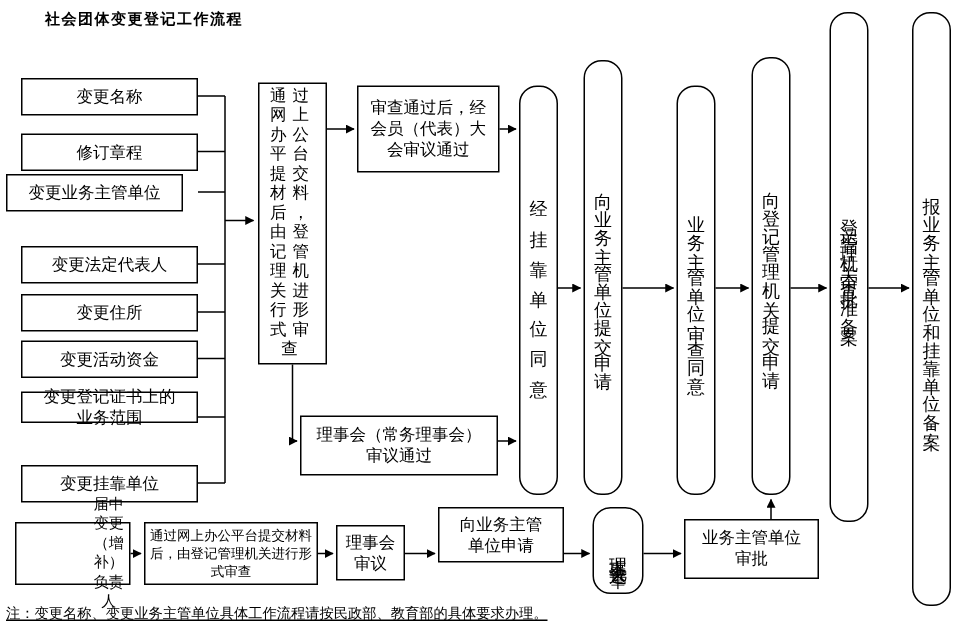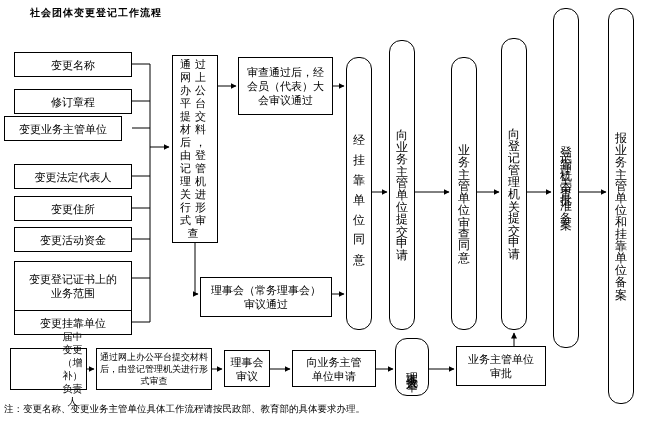--- a/index.html
+++ b/index.html
@@ -1,20 +1,20 @@
 <!DOCTYPE html>
 <html><head>
 <meta charset="utf-8">
 <style>
   * { margin:0; padding:0; box-sizing:border-box; }
   html,body { background:#fff; }
   body { font-family:"Liberation Sans", sans-serif; color:#000; }
   .canvas { position:relative; width:650px; height:424px; background:#fff; overflow:hidden; }
   .title { position:absolute; left:30px; top:6px; font-size:10px; font-weight:bold; letter-spacing:1px; }
-  .note { position:absolute; left:4px; top:403px; font-size:9.5px; }
+  .note { position:absolute; left:4px; top:403px; font-size:9.5px;text-decoration:underline; }
   .box {
     position:absolute; border:1px solid #000; background:#fff;
     display:flex; align-items:center; justify-content:center;
     text-align:center; font-size:11px; line-height:14px; white-space:pre-line;
   }
   .rounded { border-radius:12px; }
   
   .wrap2 { display:block; width:34px; font-size:11px; line-height:13px; letter-spacing:4px; text-align:center; }
   
   .vcol { writing-mode:vertical-rl; text-orientation:upright; font-size:12px; }
@@ -33,21 +33,21 @@
 <div class="canvas">
 
   <div class="title">社会团体变更登记工作流程</div>
 
   <div class="box" style="left:14px;top:52px;width:118px;height:25px">变更名称</div>
   <div class="box" style="left:14px;top:89px;width:118px;height:25px">修订章程</div>
   <div class="box" style="left:4px;top:116px;width:118px;height:25px">变更业务主管单位</div>
   <div class="box" style="left:14px;top:164px;width:118px;height:25px">变更法定代表人</div>
   <div class="box" style="left:14px;top:196px;width:118px;height:25px">变更住所</div>
   <div class="box" style="left:14px;top:227px;width:118px;height:25px">变更活动资金</div>
-  <div class="box" style="left:14px;top:261px;width:118px;height:50px">变更登记证书上的
+  <div class="box" style="left:14px;top:261px;width:118px;height:21px">变更登记证书上的
 业务范围</div>
   <div class="box" style="left:14px;top:310px;width:118px;height:25px">变更挂靠单位</div>
 
   <div class="box" style="left:172px;top:55px;width:46px;height:188px">
     <span class="wrap2">通过网上办公平台提交材料后，由登记管理机关进行形式审查</span>
   </div>
 
   <div class="box" style="left:238px;top:57px;width:95px;height:58px">审查通过后，经
 会员（代表）大
 会审议通过</div>
@@ -72,21 +72,21 @@
   </div>
   <div class="box rounded" style="left:608px;top:8px;width:26px;height:396px">
     <span class="vcol ls12">报业务主管单位和挂靠单位备案</span>
   </div>
 
   <div class="box f10" style="left:10px;top:348px;width:77px;height:42px">届中变更（增
 补）负责人</div>
   <div class="box small" style="left:96px;top:348px;width:116px;height:42px">通过网上办公平台提交材料后，由登记管理机关进行形式审查</div>
   <div class="box" style="left:224px;top:350px;width:46px;height:37px">理事会
 审议</div>
-  <div class="box" style="left:292px;top:350px;width:84px;height:37px">向业务主管
+  <div class="box" style="left:292px;top:338px;width:84px;height:37px">向业务主管
 单位申请</div>
   <div class="box rounded" style="left:395px;top:338px;width:34px;height:58px">
     <span class="vcol2">理事会选举</span>
   </div>
   <div class="box" style="left:456px;top:346px;width:90px;height:40px">业务主管单位
 审批</div>
 
   <div class="note">注：变更名称、变更业务主管单位具体工作流程请按民政部、教育部的具体要求办理。</div>
 
   <svg class="connectors" viewBox="0 0 650 424" xmlns="http://www.w3.org/2000/svg">

